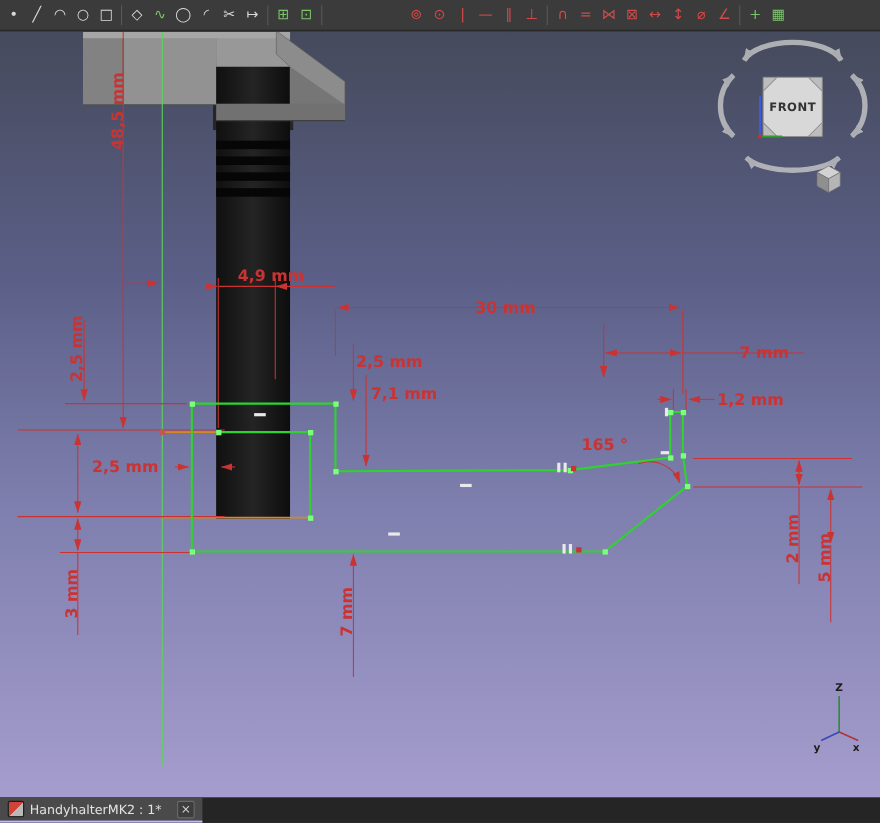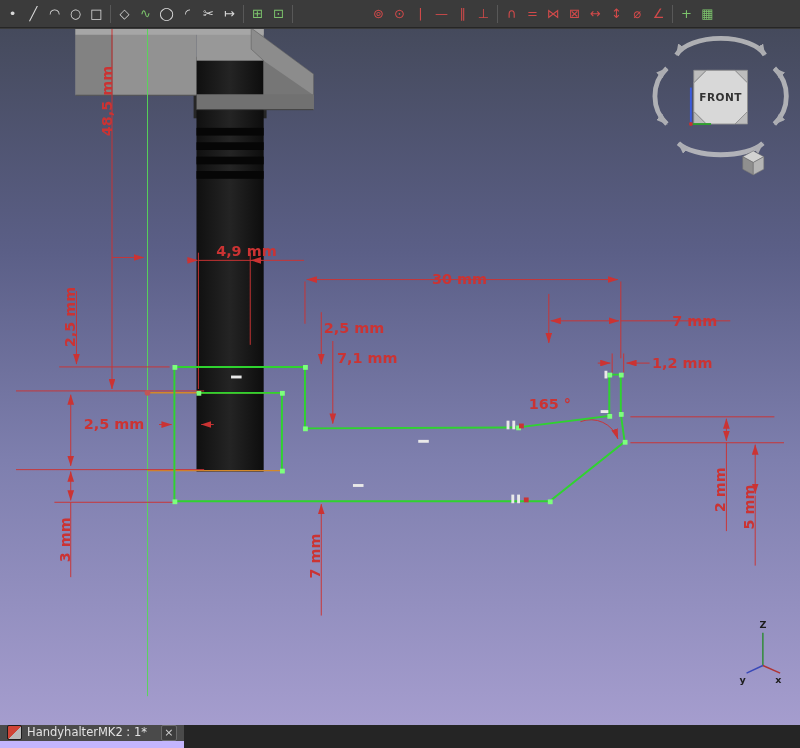--- a/index.html
+++ b/index.html
@@ -18,22 +18,22 @@
   
   .viewport{position:absolute;top:29px;left:0;width:800px;height:696px;overflow:hidden;
             background:linear-gradient(180deg,#454a5c 0%,#5b5f87 32%,#7e7fae 62%,#a59dce 100%);}
   svg.scene{position:absolute;top:0;left:0;}
   .dim{font-family:"DejaVu Sans",sans-serif;font-size:15px;font-weight:600;fill:#cb3333;}
   .cubetxt{font-family:"DejaVu Sans",sans-serif;font-size:11px;font-weight:bold;fill:#333;letter-spacing:.5px;}
   .axlbl{font-family:"DejaVu Sans",sans-serif;font-size:10px;font-weight:bold;fill:#1c1c1c;}
 
   
   .tabbar{position:absolute;left:0;bottom:0;width:800px;height:23px;background:#252525;display:flex;align-items:stretch;}
-  .tab{display:flex;align-items:flex-start;gap:5px;padding:0 7px;background:#4a4a4a;
-       border-bottom:7px solid #c4b5fd;color:#e2e2e2;font-size:11.5px;box-sizing:border-box;}
+  .tab{display:flex;align-items:center;gap:5px;padding:0 7px;background:#4a4a4a;
+       border-bottom:2px solid #c4b5fd;color:#e2e2e2;font-size:11.5px;box-sizing:border-box;}
   .doc-icon{width:13px;height:13px;border-radius:2px;flex:none;
             background:linear-gradient(135deg,#cf4436 0 50%,#b9b9b9 50% 100%);border:1px solid #1d1d1d;}
   .tab-close{margin-left:9px;width:14px;height:14px;line-height:13px;text-align:center;color:#cfcfcf;
              font-size:11px;border:1px solid #6a6a6a;border-radius:2px;background:#3d3d3d;cursor:default;}
 </style>
 </head>
 <body>
 
 <div class="app">
 

